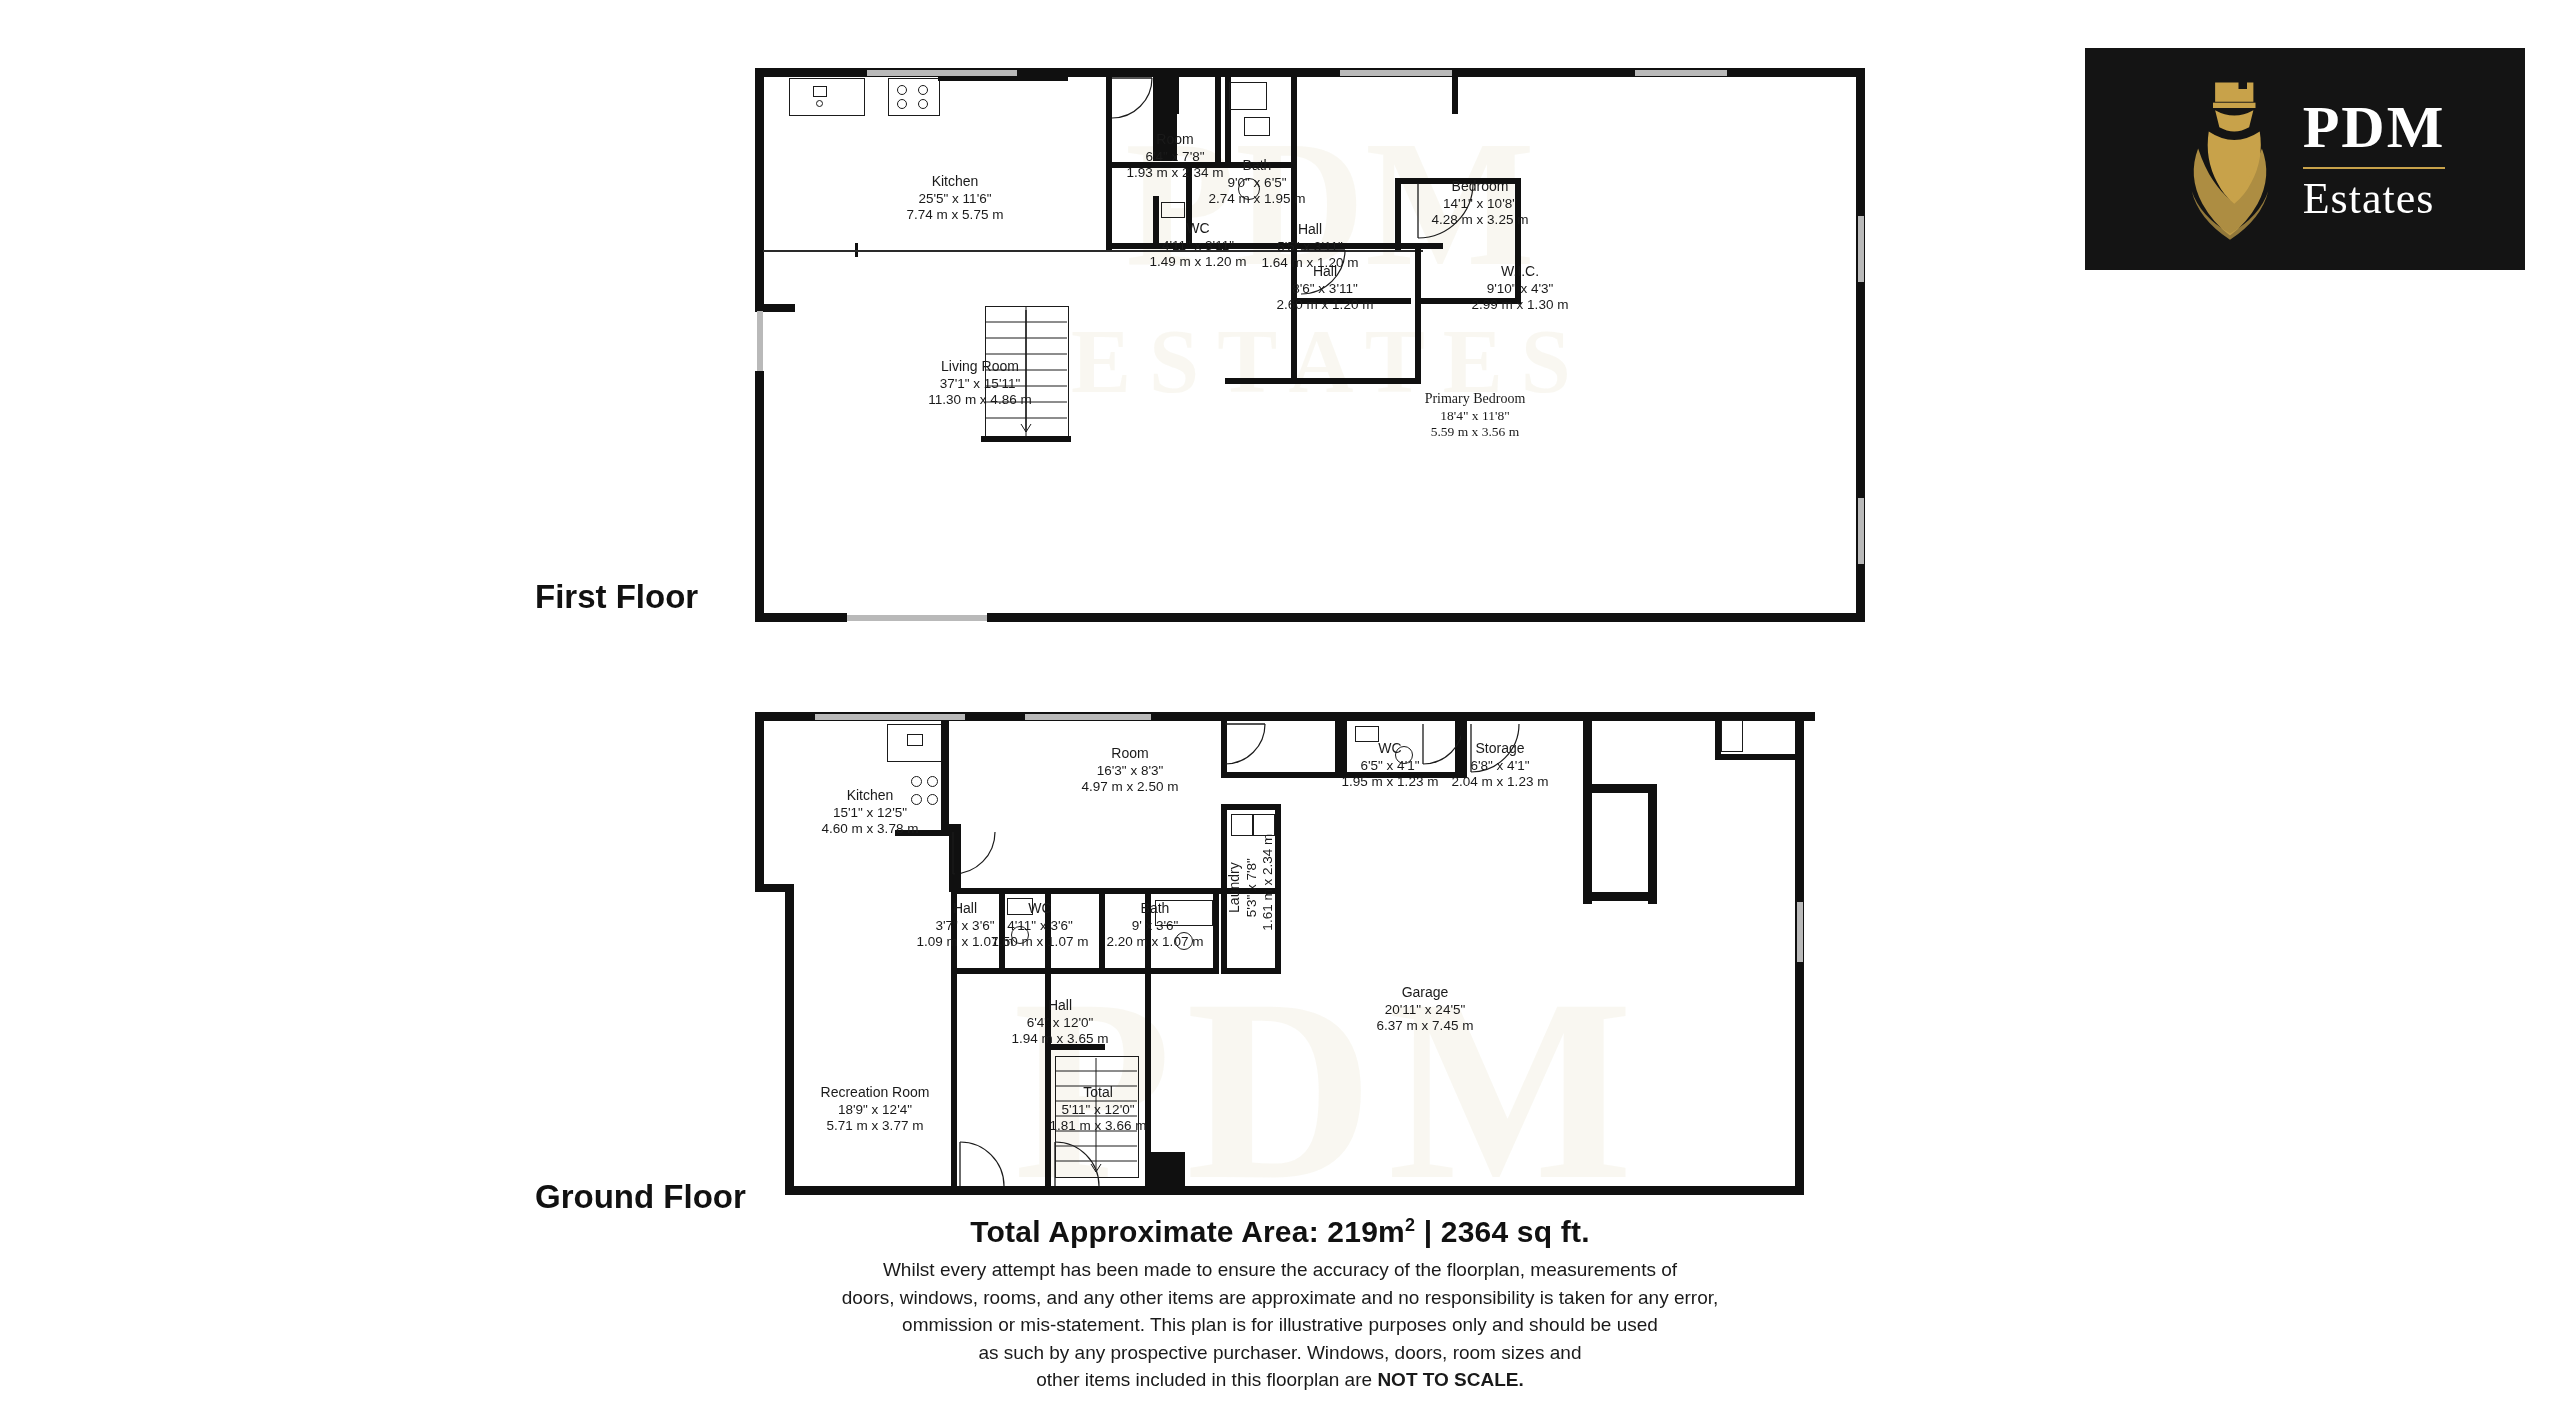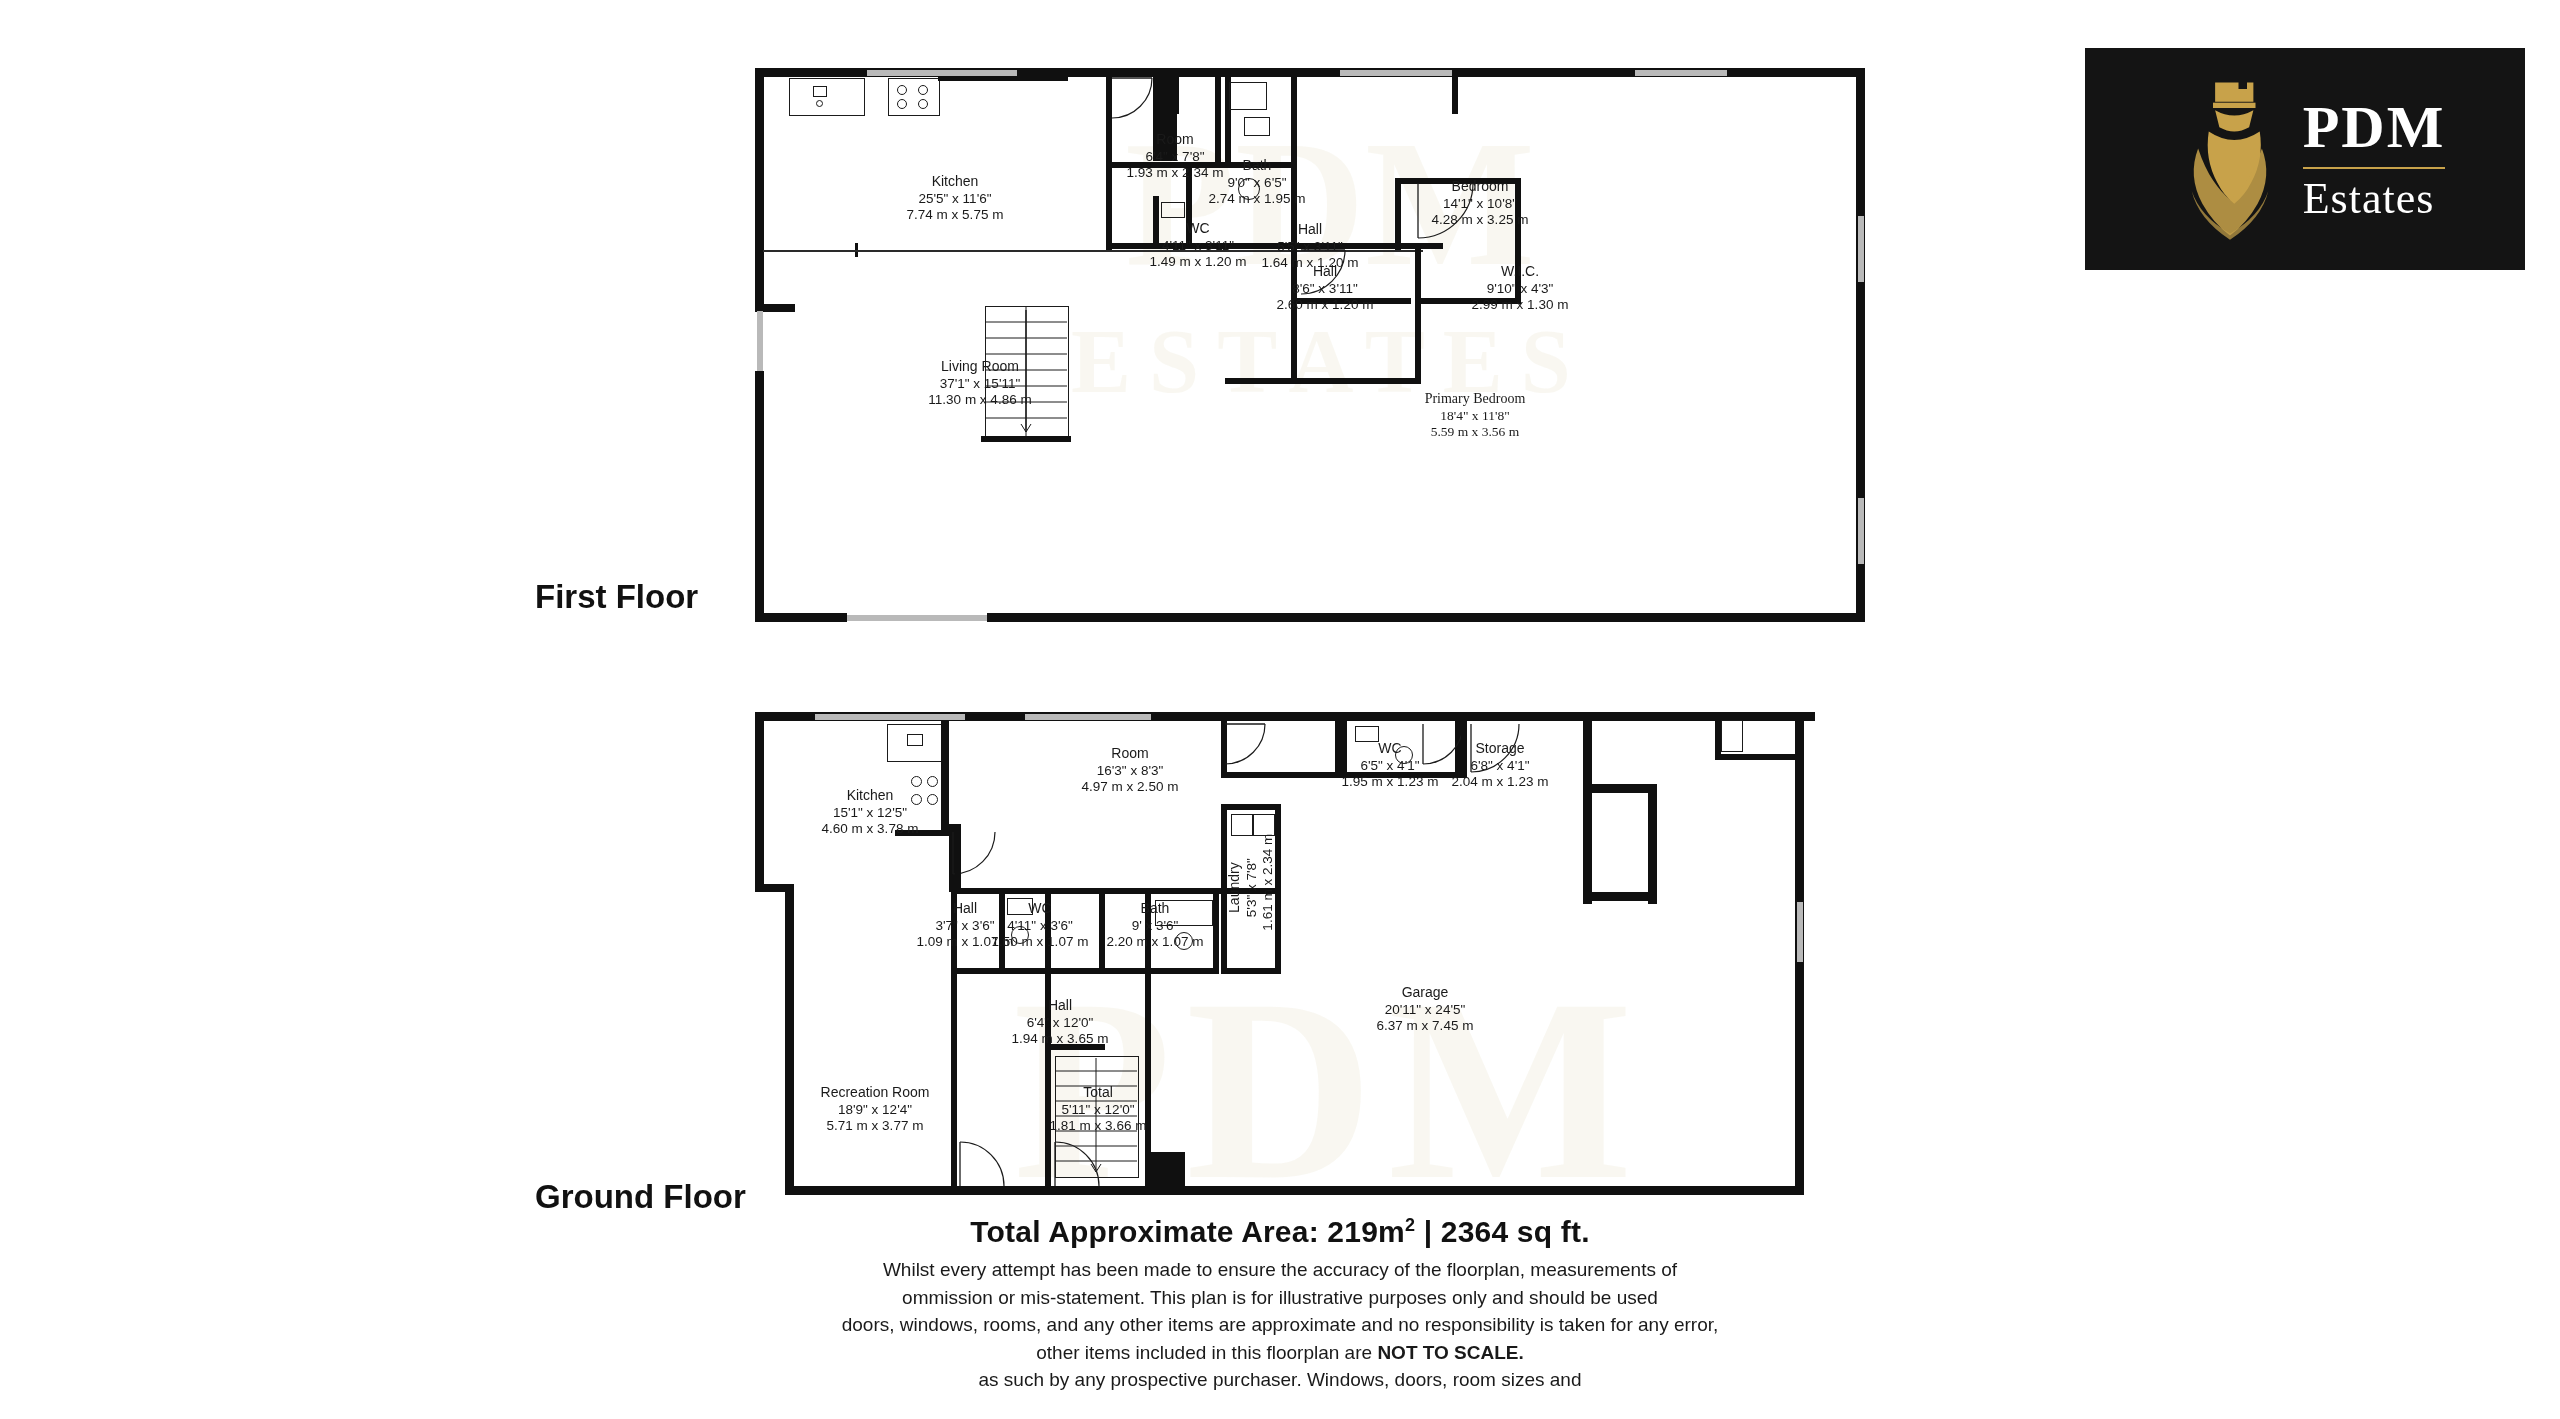--- a/index.html
+++ b/index.html
@@ -408,20 +408,20 @@
     <div>6.37 m x 7.45 m</div>
   </div>
 </div>
 
 <div id="footer">
   <div class="total">
     <span>Total Approximate Area: 219m</span><sup>2</sup><span> | 2364 sq ft.</span>
   </div>
   <div class="disclaimer">
     <div>Whilst every attempt has been made to ensure the accuracy of the floorplan, measurements of</div>
+    <div>doors, windows, rooms, and any other items are approximate and no responsibility is taken for any error,</div>
     <div>ommission or mis-statement. This plan is for illustrative purposes only and should be used</div>
-    <div>doors, windows, rooms, and any other items are approximate and no responsibility is taken for any error,</div>
+    <div>as such by any prospective purchaser. Windows, doors, room sizes and</div>
     <div>
       <span>other items included in this floorplan are </span><b>NOT TO SCALE.</b>
     </div>
-    <div>as such by any prospective purchaser. Windows, doors, room sizes and</div>
   </div>
 </div>
 
 </body></html>

